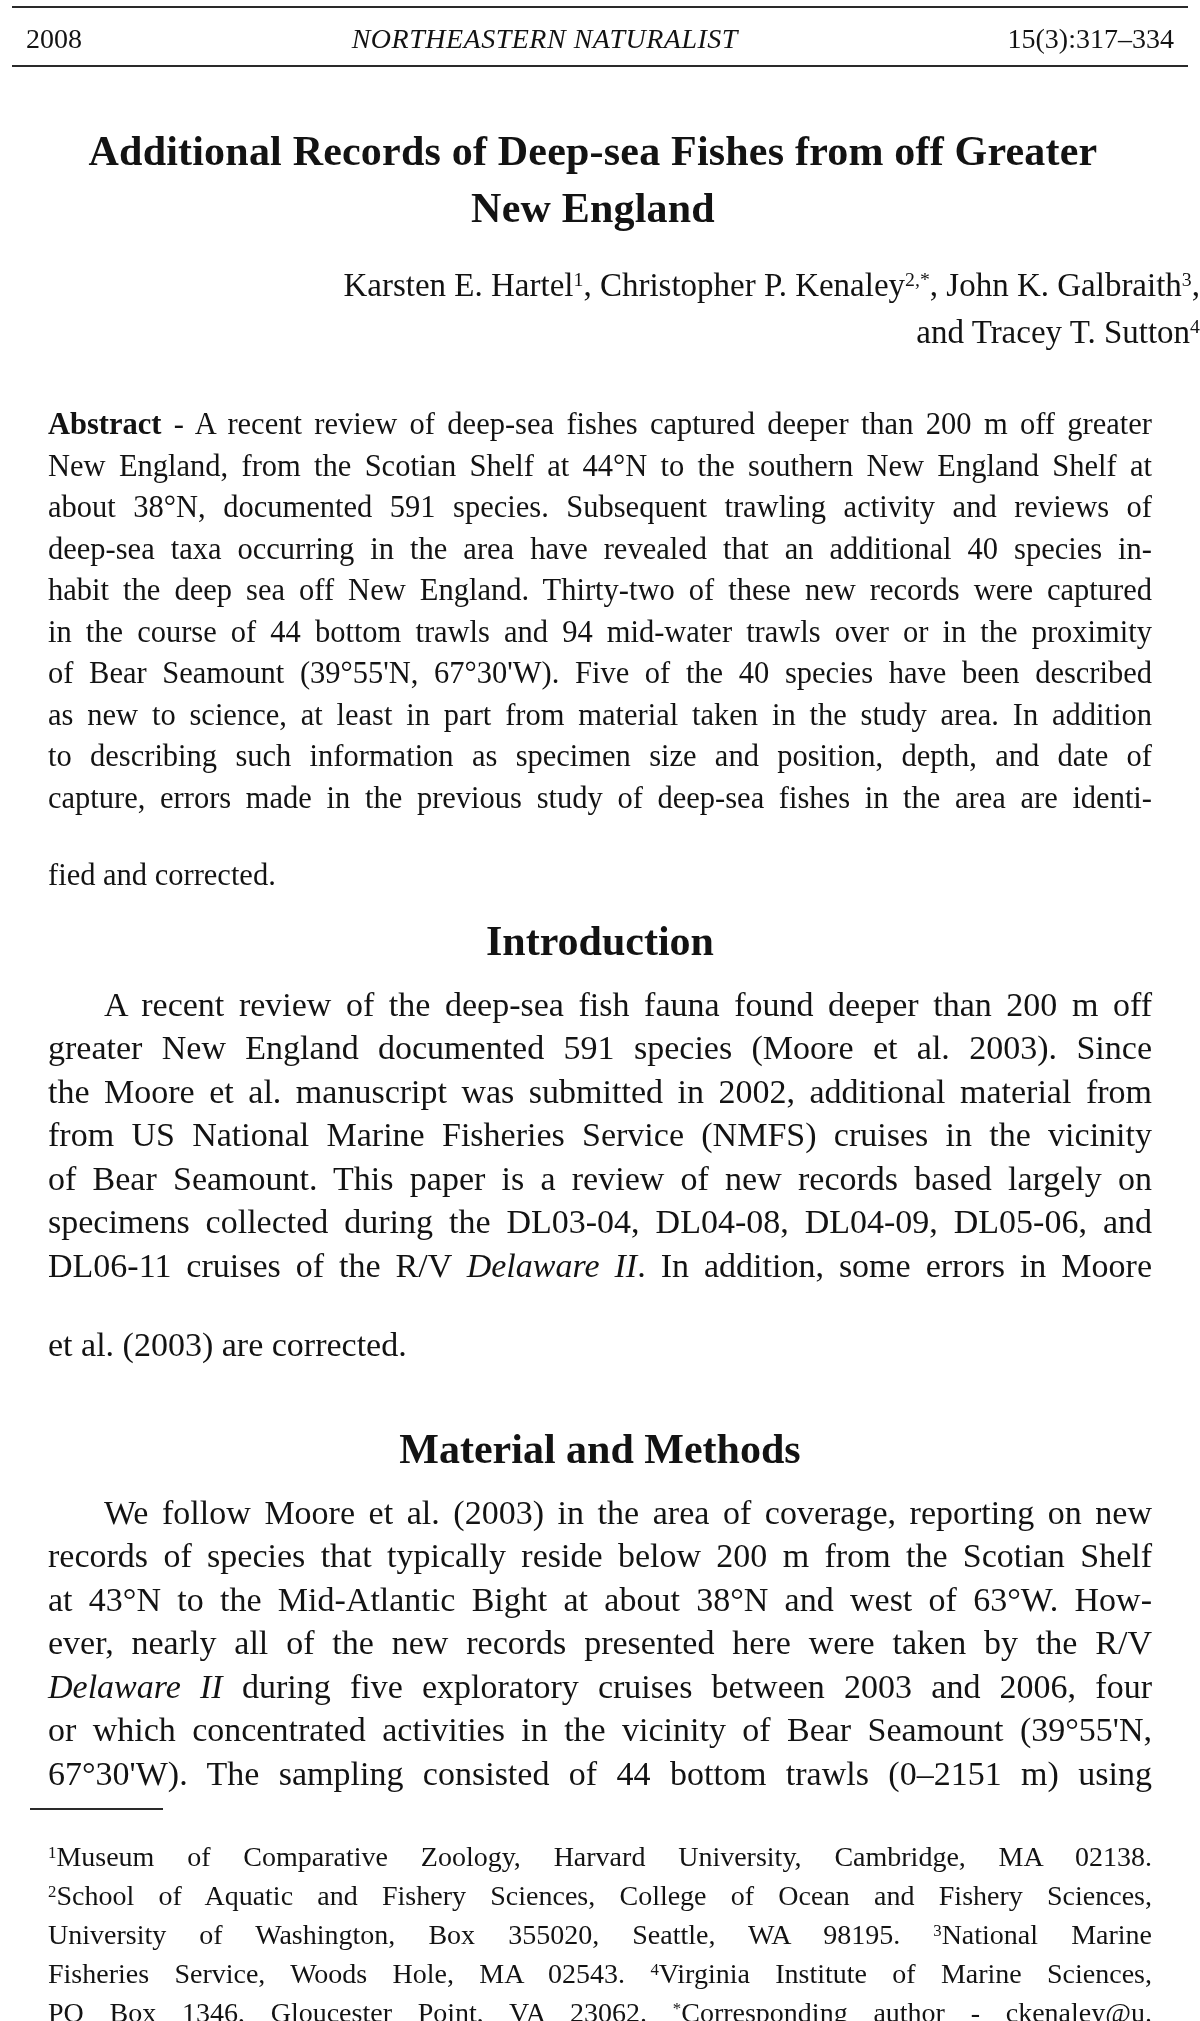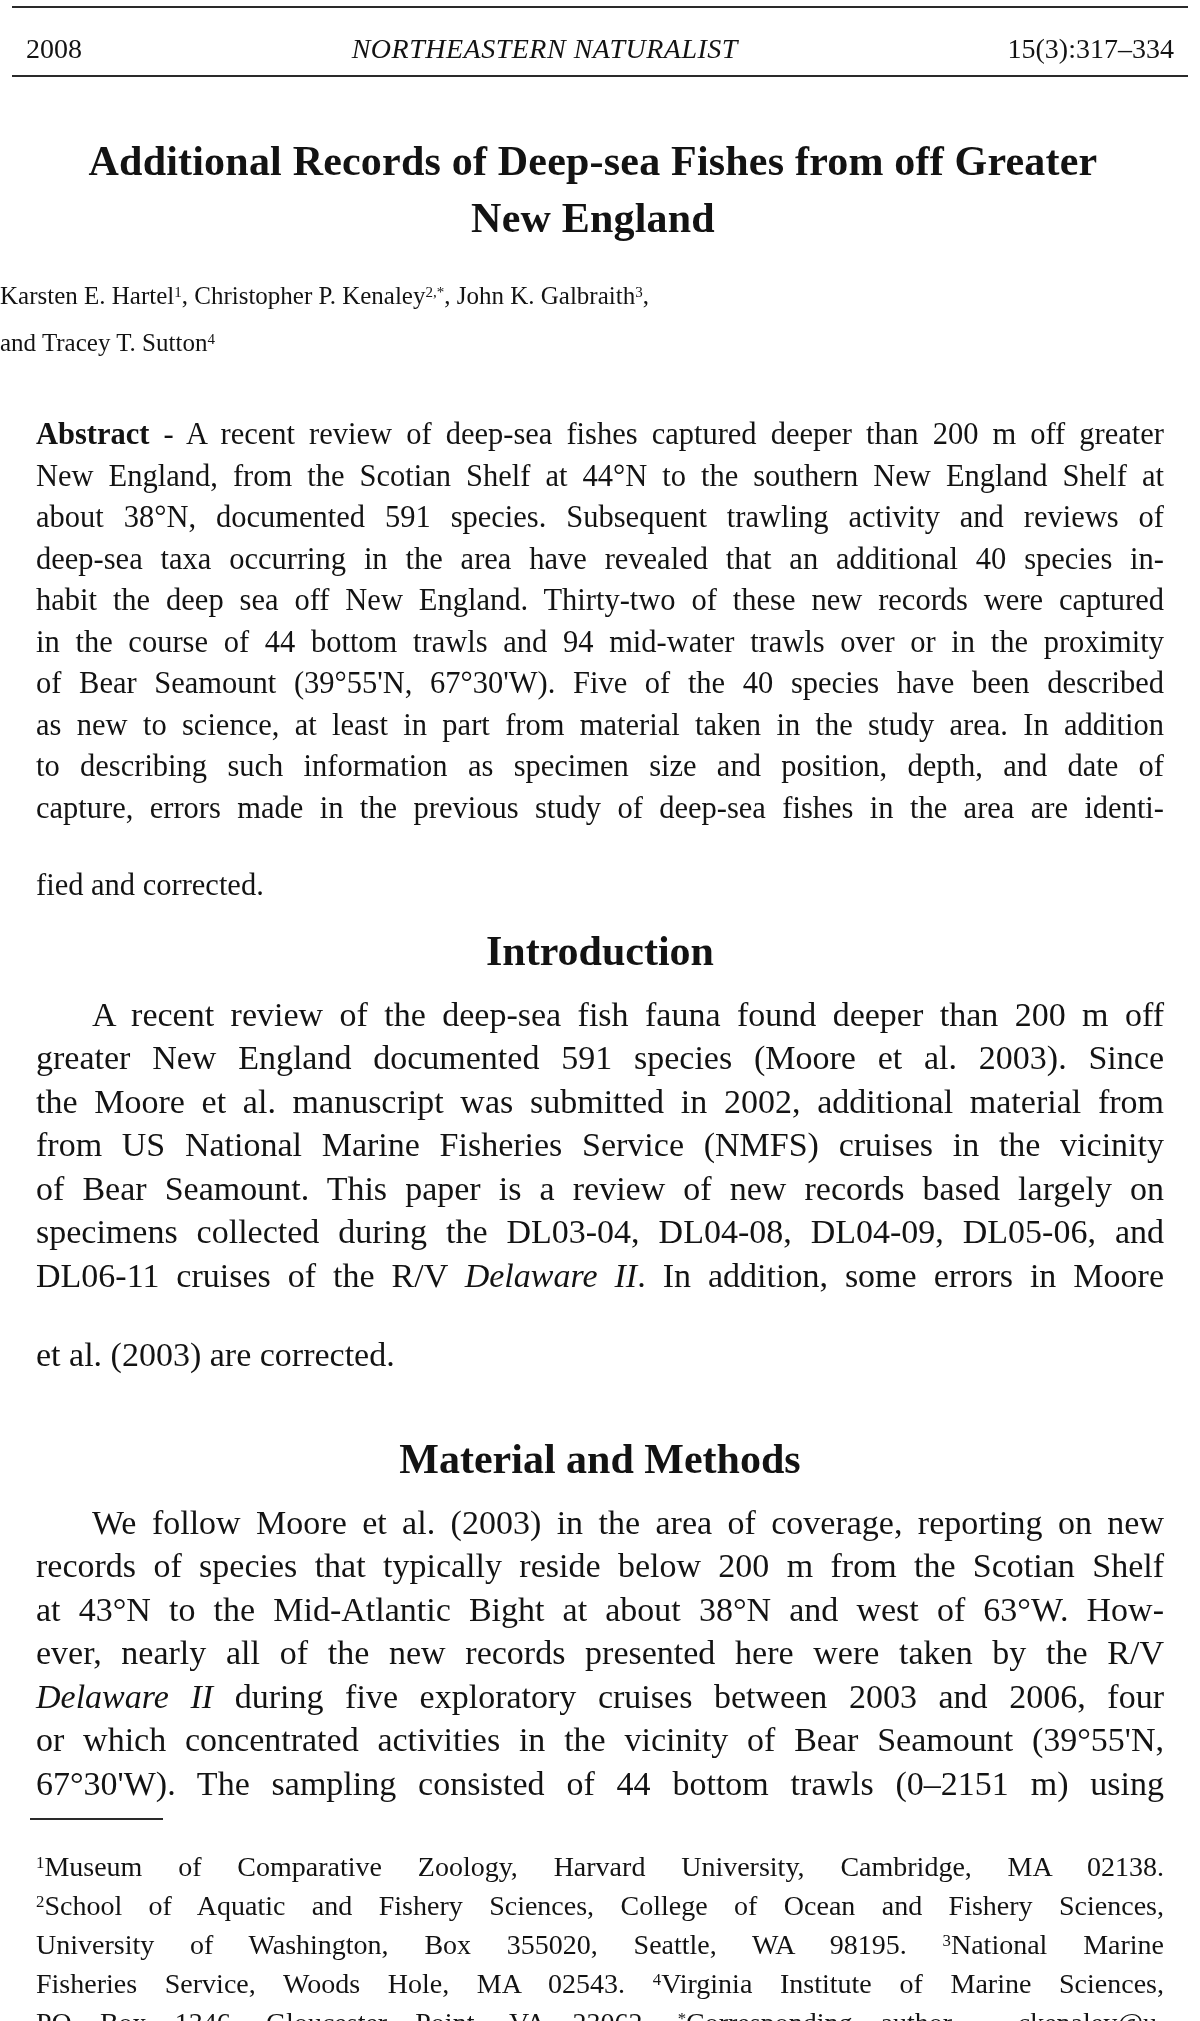--- a/index.html
+++ b/index.html
@@ -21,40 +21,41 @@
   .rule-top { margin-top: 6px; }
   .rule-bottom { margin-top: 7px; }
 
   .header-row {
     display: flex;
     justify-content: space-between;
     align-items: baseline;
     padding: 0 26px;
     font-size: 28px;
     line-height: 38px;
-    margin-top: 22px;
+    margin-top: 12px;
   }
   .journal-name { font-style: italic; letter-spacing: 0.5px; }
 
   .title {
     margin: 56px 14px 0 0;
     text-align: center;
     font-weight: bold;
     font-size: 42px;
     line-height: 57px;
     letter-spacing: 0.2px;
   }
   .authors {
     margin-top: 25px;
-    text-align: left;
-    font-size: 25px;
+    text-align: right;
+    font-size: 33px;
     line-height: 47px;
+    margin-left: 36px;
   }
 
-  .para { padding: 0 36px; }
+  .para { padding: 0 48px; }
   .abstract {
     margin-top: 48px;
     font-size: 30.5px;
     line-height: 41.5px;
   }
   .body-para {
     font-size: 34px;
     line-height: 43.5px;
     margin-top: 20px;
   }

